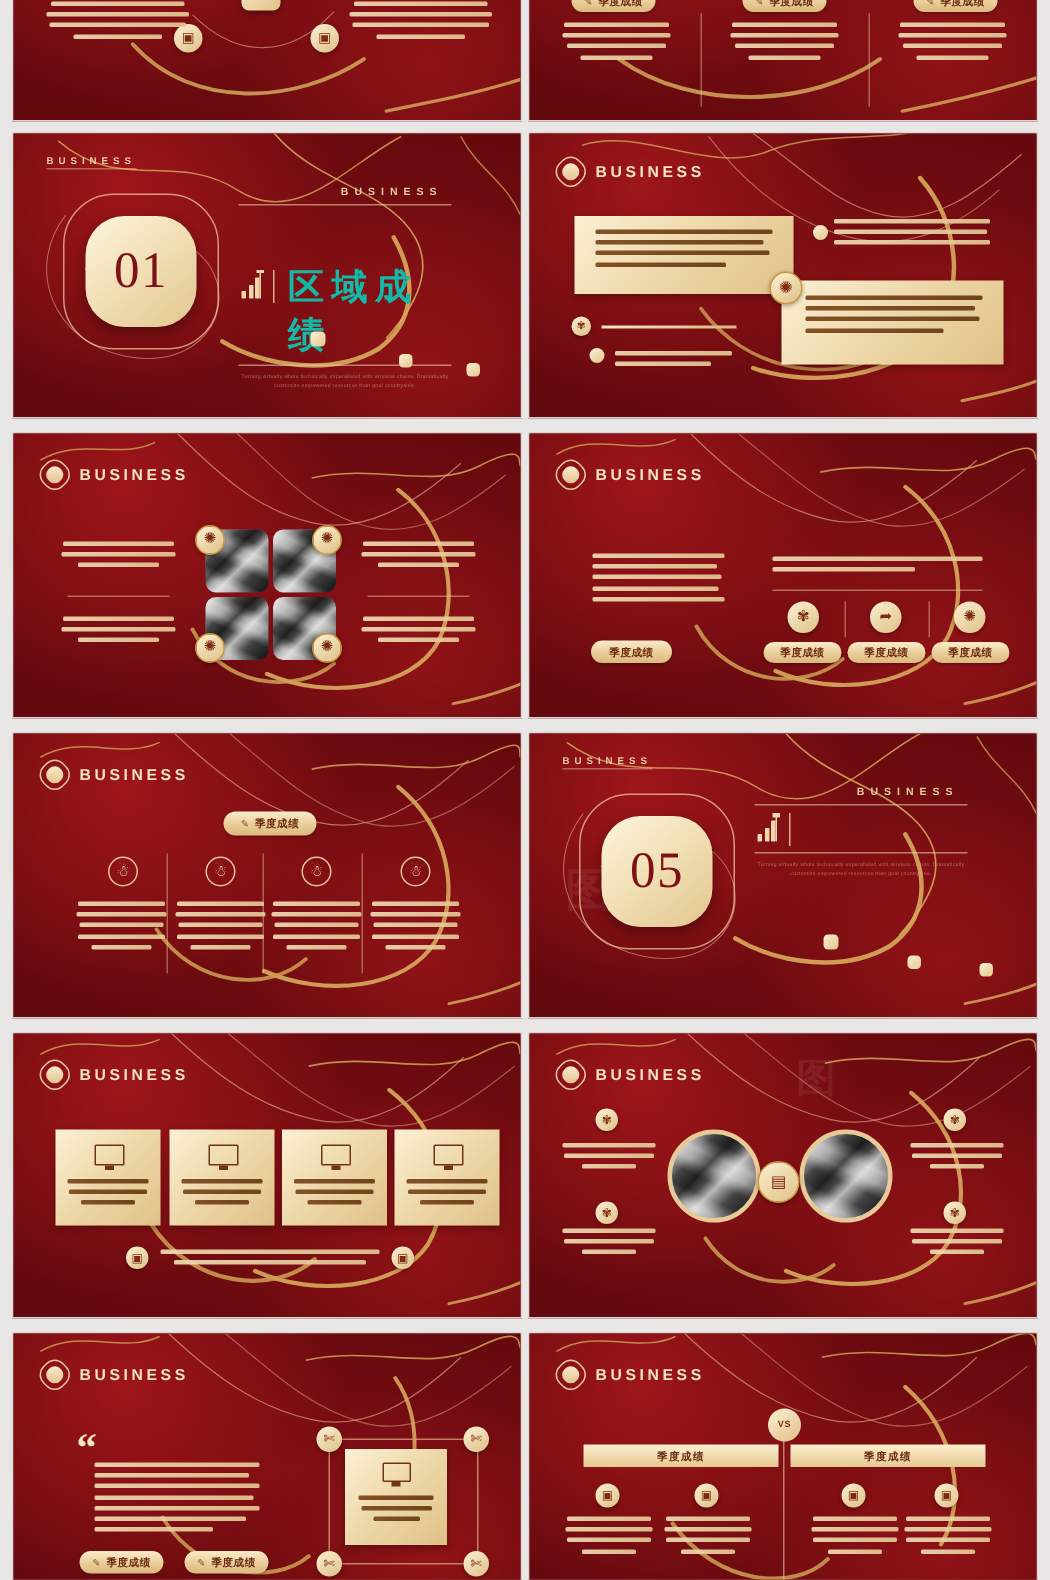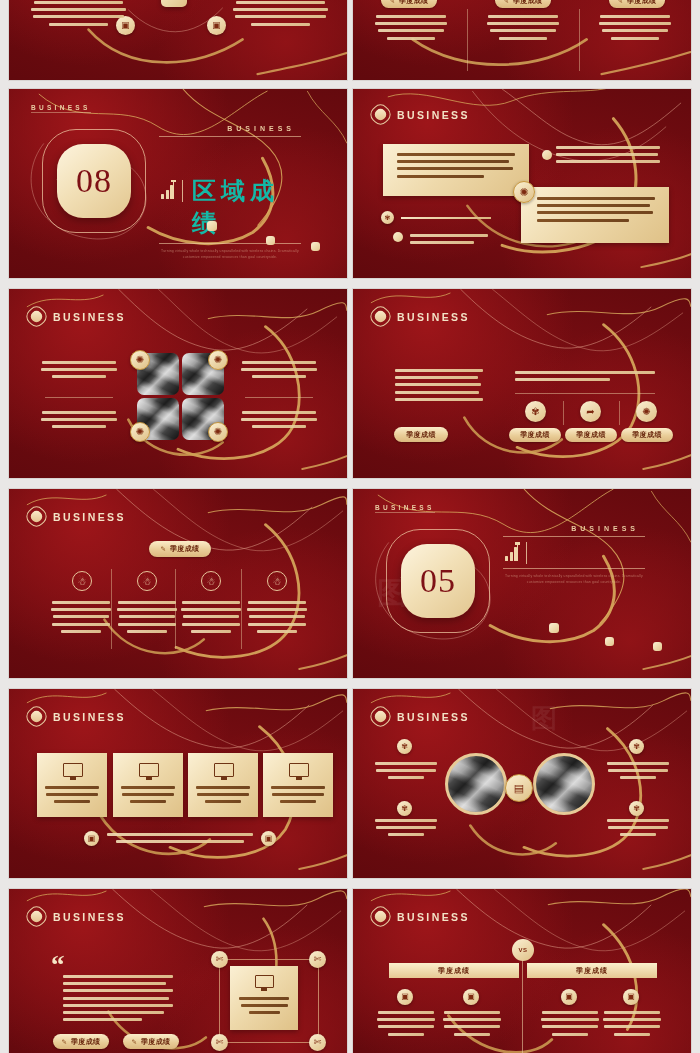--- a/index.html
+++ b/index.html
@@ -288,21 +288,21 @@
       <path d="M30 5 C 70 40, 110 12, 150 38 S 225 20, 260 2" stroke="#d9ad5e" stroke-width="1" fill="none" opacity=".8"></path>
       <path d="M175 0 C 200 30, 240 36, 262 60 S 275 110, 250 138" stroke="#d9ad5e" stroke-width="1.1" fill="none" opacity=".85"></path>
       <path d="M300 2 C 312 25, 330 32, 340 55" stroke="#d9ad5e" stroke-width="1" fill="none" opacity=".7"></path>
       <path d="M255 70 C 272 100, 268 128, 245 145 C 215 163, 170 158, 140 140" stroke="#d8ab5d" stroke-width="3" fill="none" opacity=".9" stroke-linecap="round"></path>
       <path d="M35 55 C 8 90, 25 140, 75 150 C 125 160, 150 120, 132 90 C 115 62, 62 60, 48 92" stroke="#e0a392" stroke-width=".7" fill="none" opacity=".6"></path>
     </svg>
       </div>
     <div class="cover-biz" style="left:22px;top:15px;">BUSINESS</div>
     <div class="numring" style="left:33px;top:40px;"></div>
     <div class="numbadge" style="left:48px;top:55px;">
-      <span class="n">08</span>
+      <span class="n">01</span>
     </div>
     <div class="covertitle" style="left:150px;top:47px;width:142px;">
       <div class="bz">BUSINESS</div>
       <div class="rule"></div>
       <div class="row">
         <span class="bars">
             <i></i>
             <i></i>
             <i></i>
             <span class="stem"></span>

